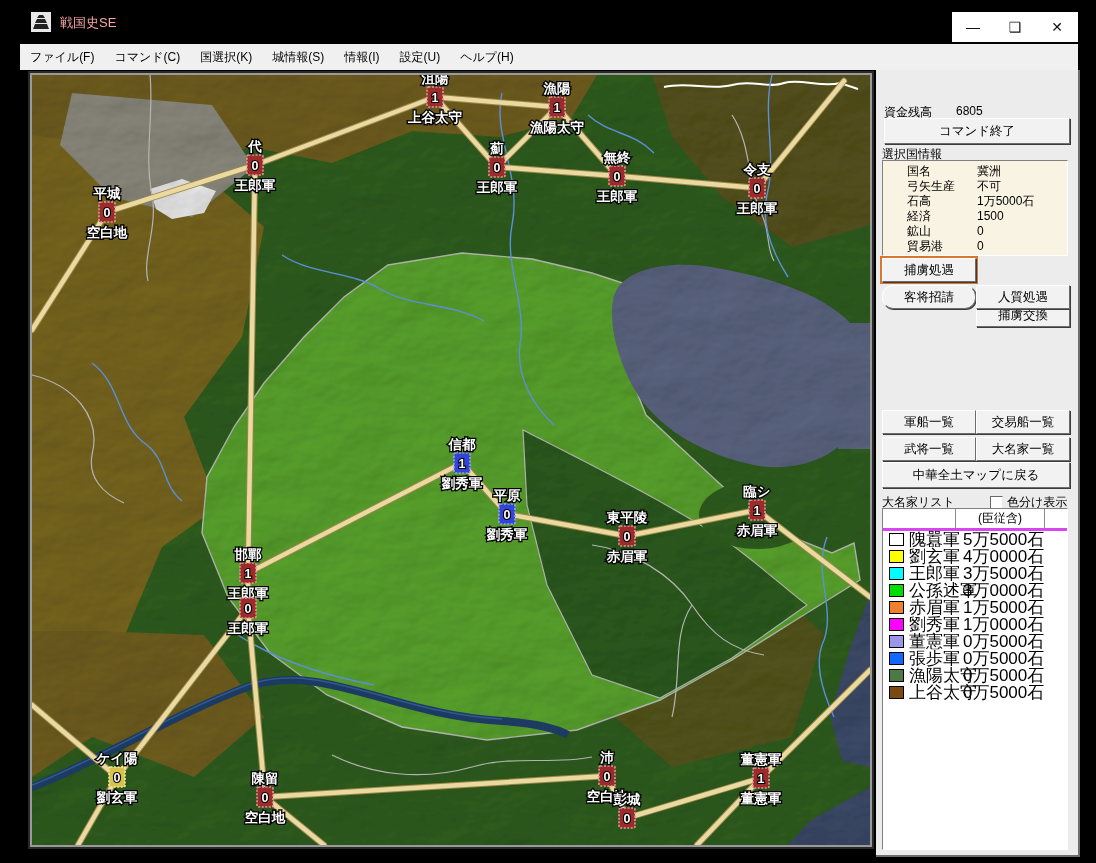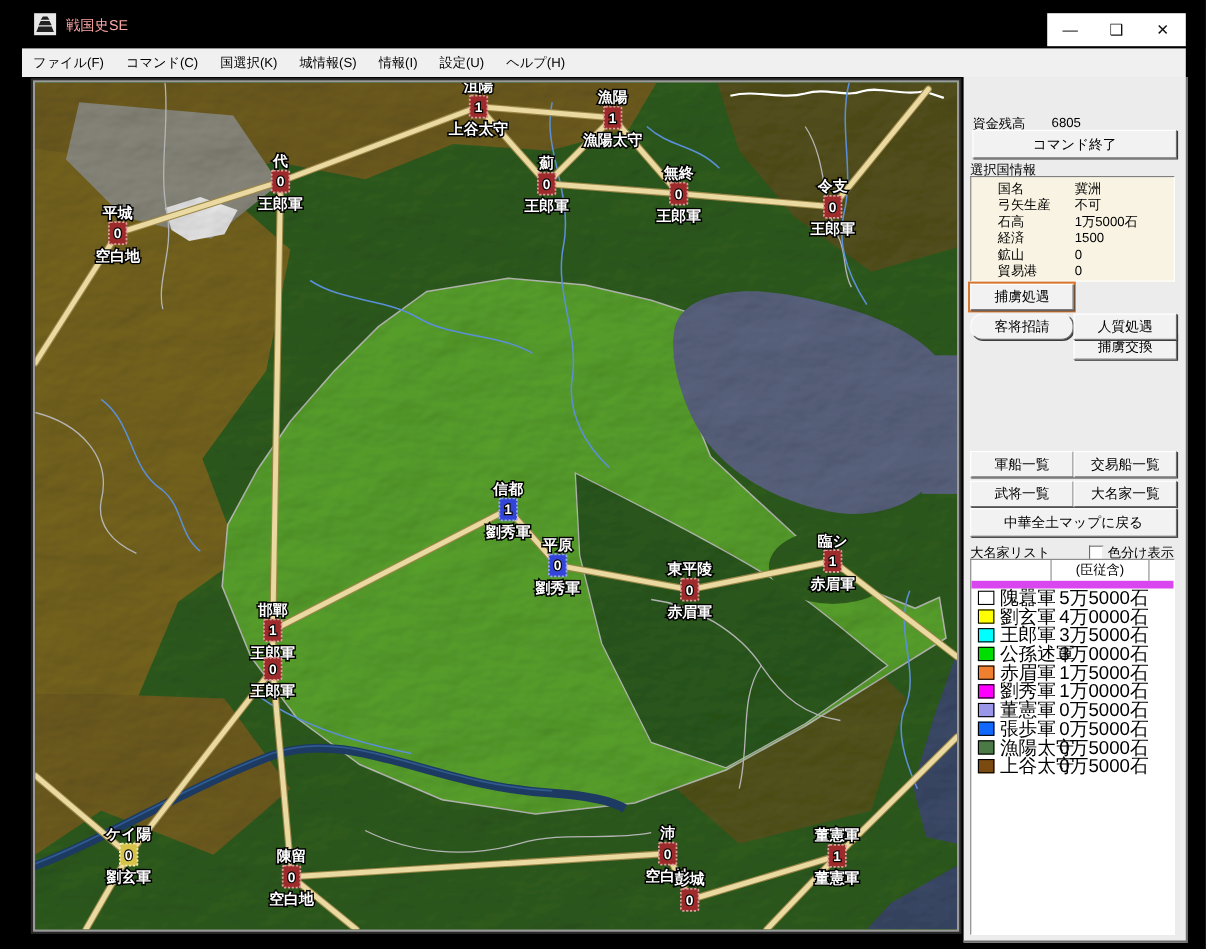--- a/index.html
+++ b/index.html
@@ -35,21 +35,21 @@
        font-size:12.5px;color:#000;cursor:default;white-space:nowrap}
   .btn.focus-orange{box-shadow:1px 1px 0 #3c3c3c,0 0 0 2px #d8762e}
   .infobox{position:absolute;left:6px;top:90px;width:186px;height:96px;background:#f8f3e2;
            border:1px solid;border-color:#808080 #ffffff #ffffff #808080;padding-top:3px;box-sizing:border-box}
   .inforow{display:flex;height:15px;line-height:15px}
   .inforow .k{width:70px;margin-left:24px}
   .checkbox{position:absolute;left:114px;top:426px;width:11px;height:11px;background:#fff;
             border:1px solid;border-color:#6a6a6a #e8e8e8 #e8e8e8 #6a6a6a}
   .listbox{position:absolute;left:6px;top:438px;width:186px;height:342px;background:#fff;
            border:1px solid;border-color:#808080 #ffffff #ffffff #808080;box-sizing:border-box;overflow:hidden}
-  .listhead{height:19px;border-bottom:7px solid #d946ef;display:flex;font-size:12px}
+  .listhead{height:19px;border-bottom:3px solid #d946ef;display:flex;font-size:12px}
   .listhead .c1{width:72px;border-right:1px solid #8a8a8a}
   .listhead .c2{width:88px;border-right:1px solid #8a8a8a;text-align:center;line-height:18px}
   .drow{height:17px;display:flex;align-items:center;font-size:17px}
   .swatch{width:13px;height:11px;border:1px solid #000;margin-left:6px;margin-right:5px;flex:0 0 auto}
   .dname{width:54px;white-space:nowrap}
   .dkoku{position:absolute;left:80px;white-space:nowrap}
   .drow{position:relative}
 </style>
 </head>
 <body>

